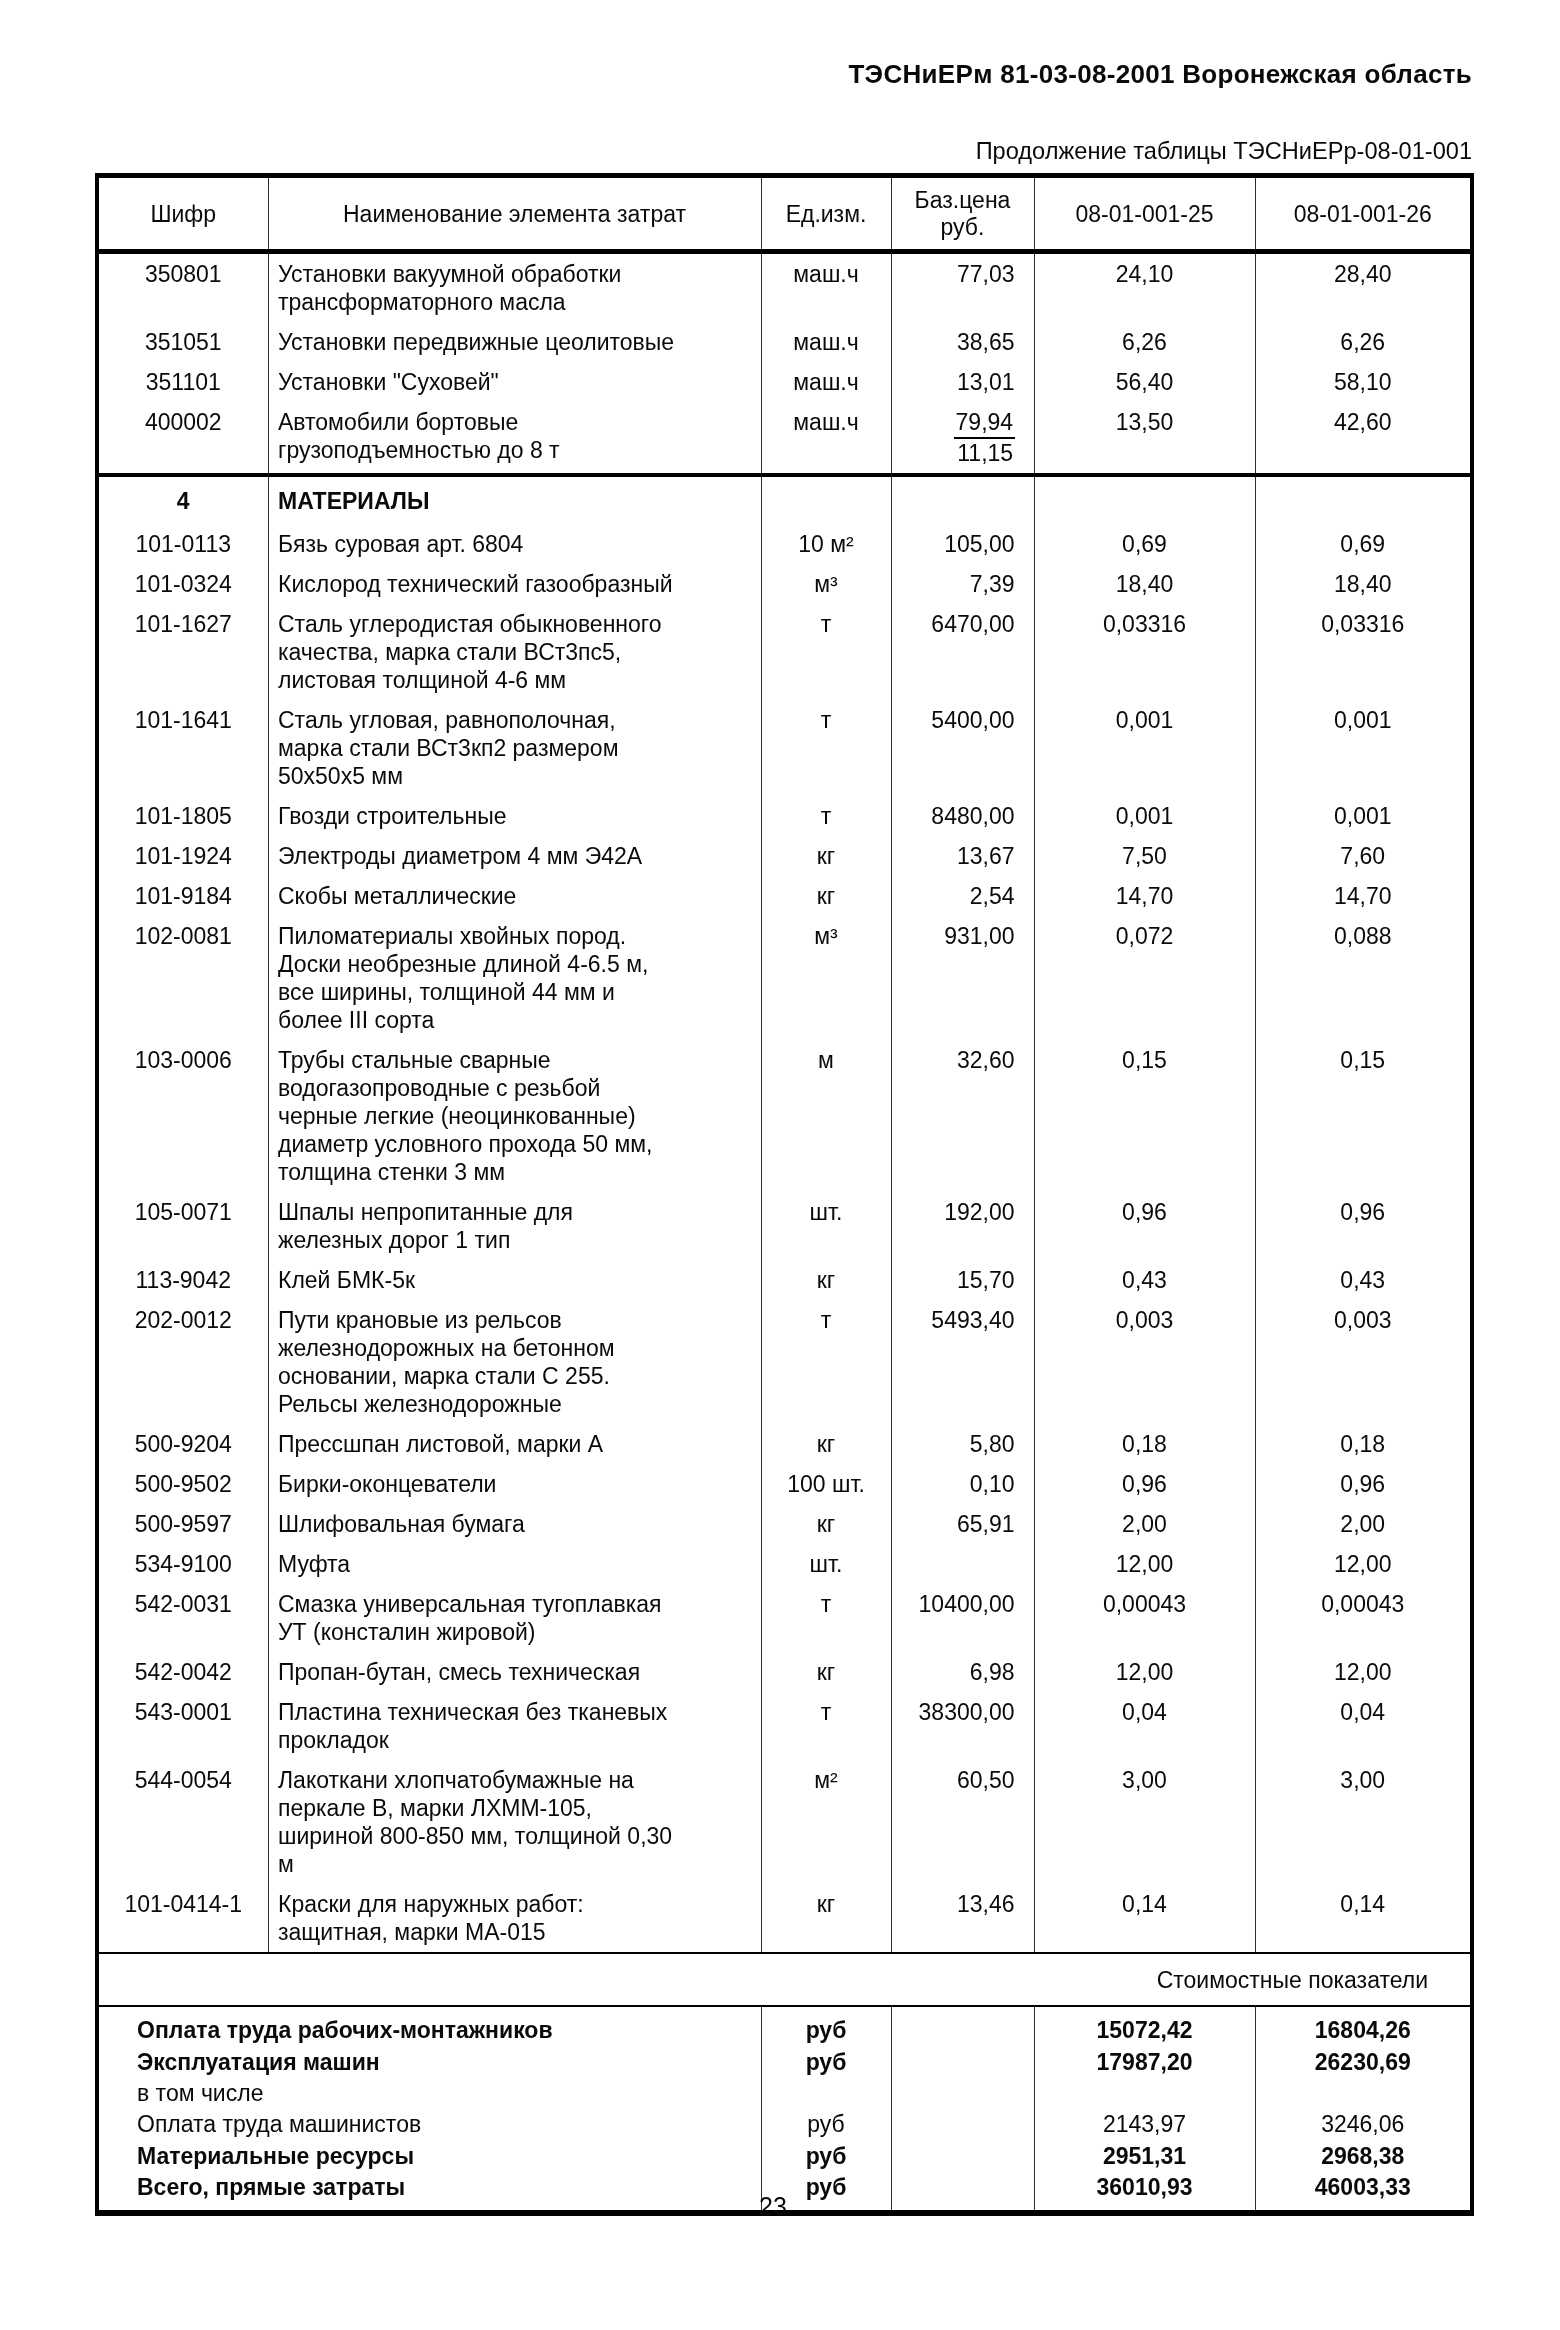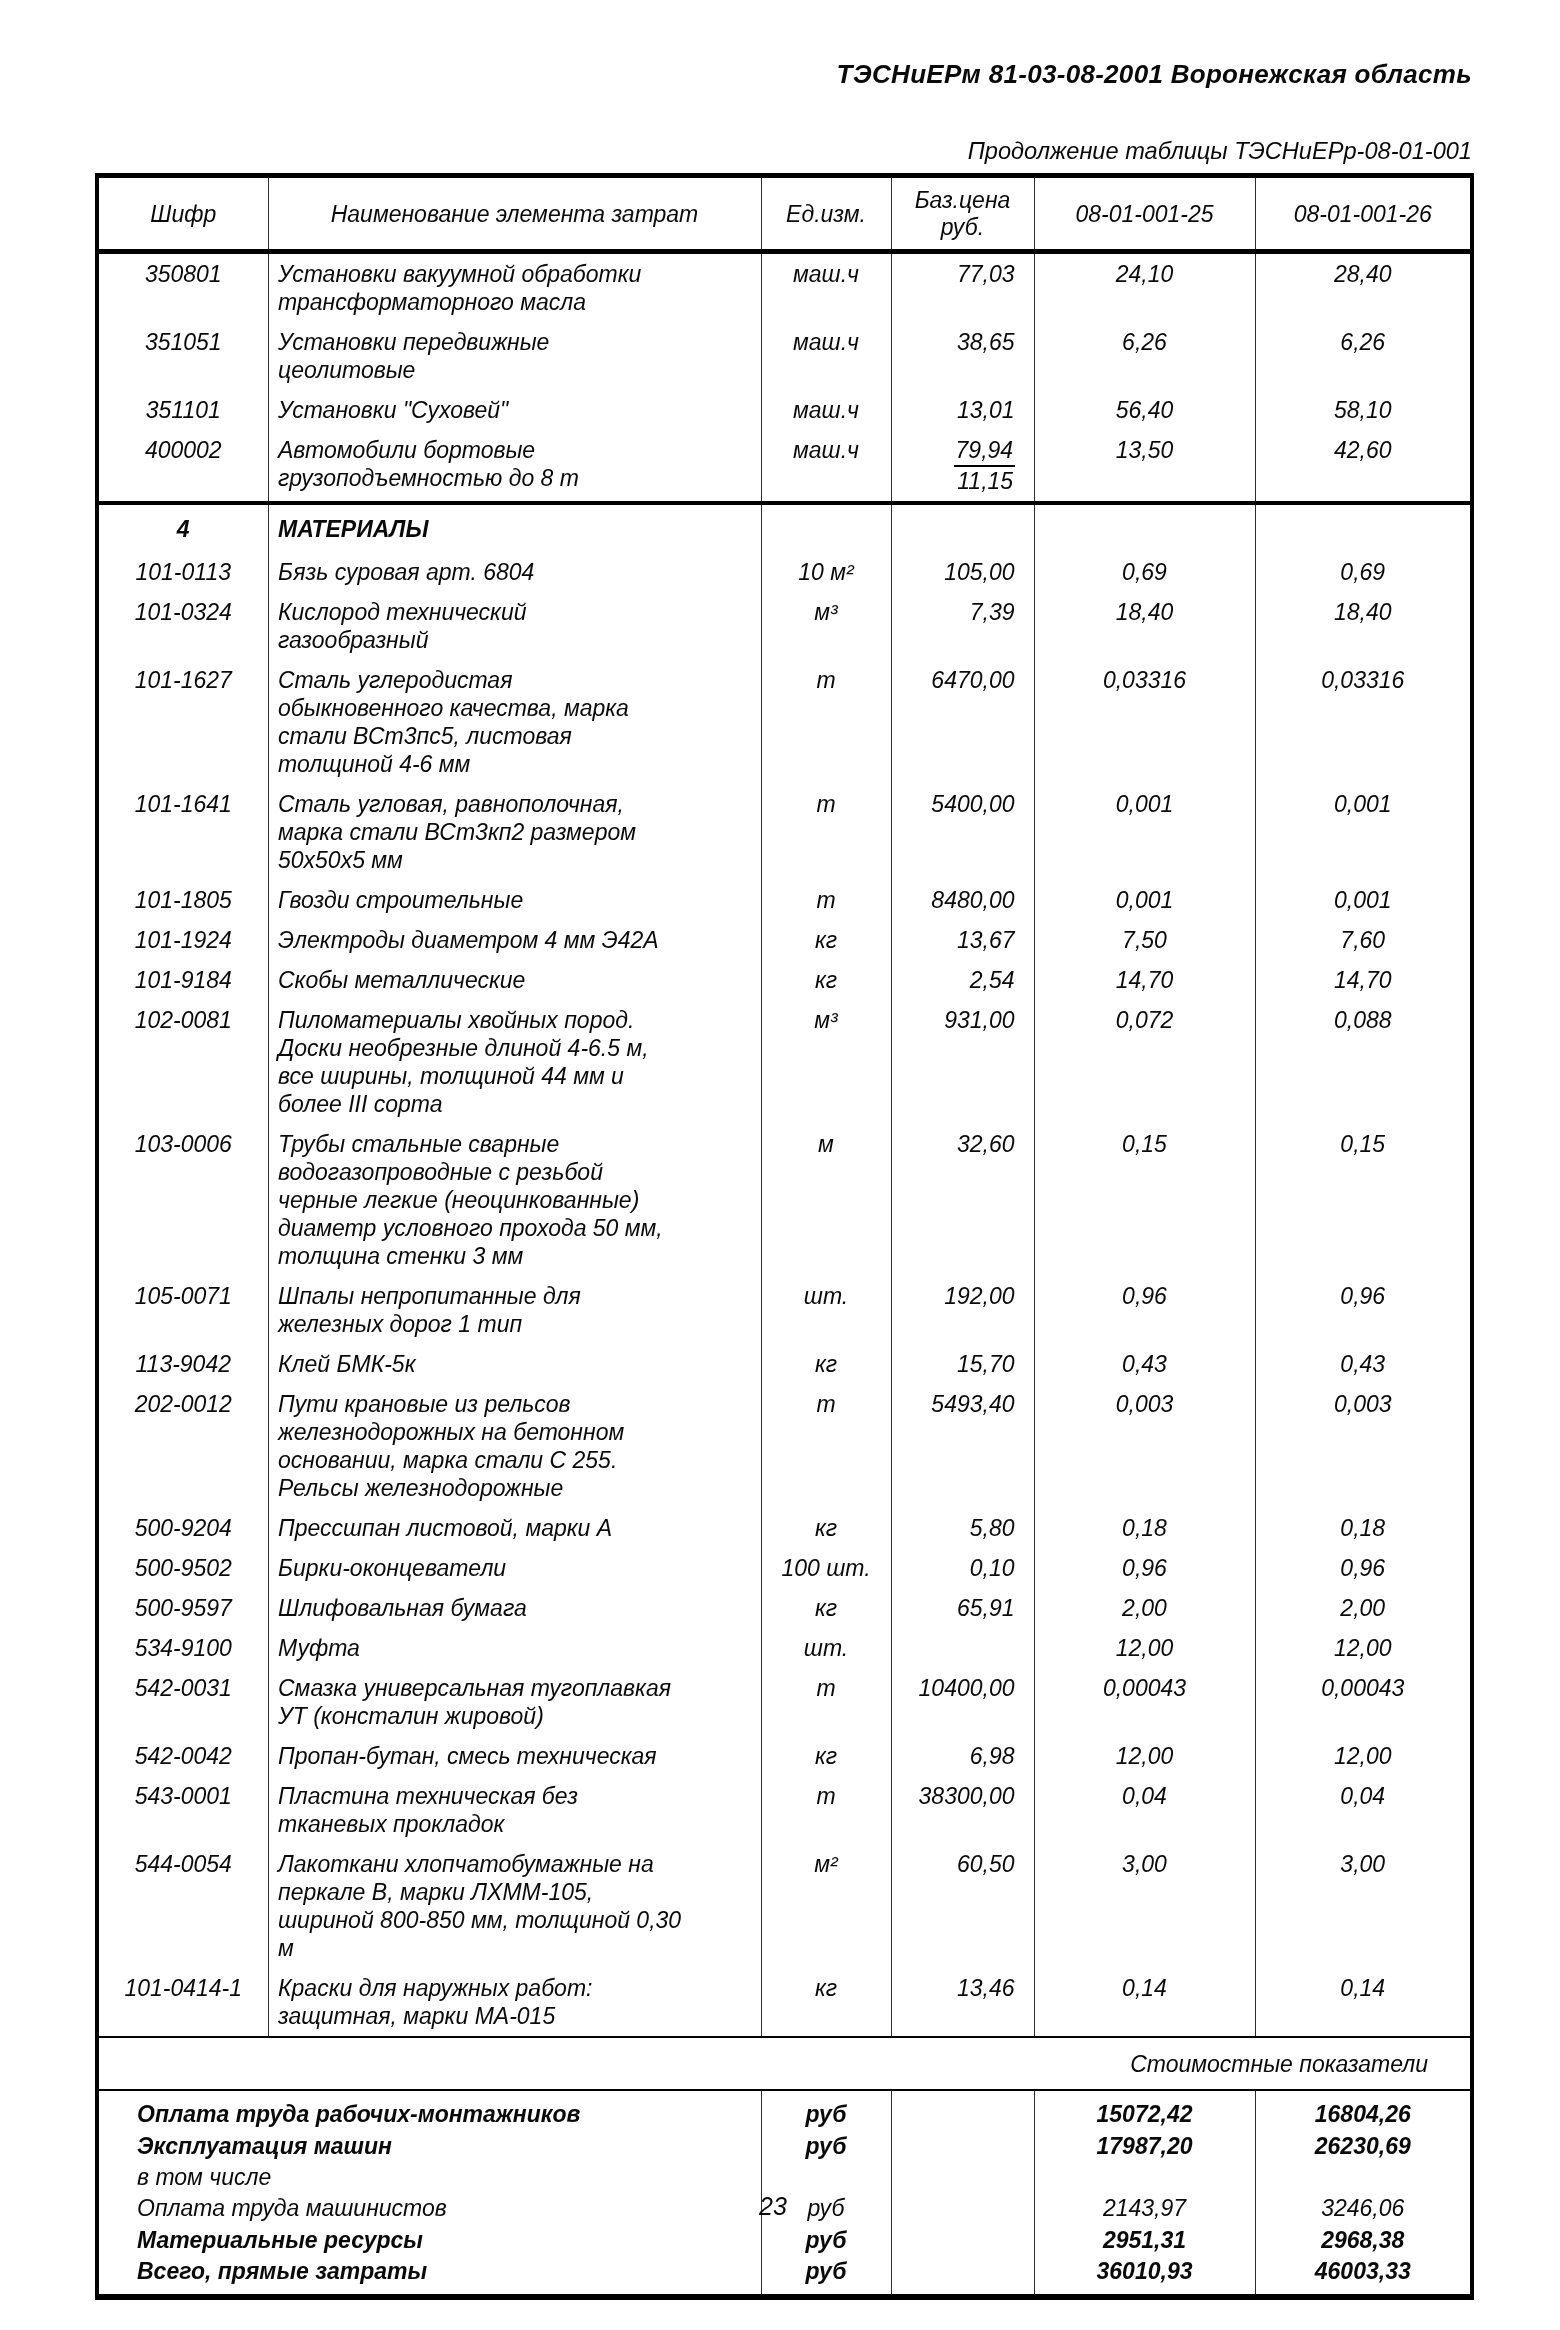--- a/index.html
+++ b/index.html
@@ -5,21 +5,20 @@
   * { box-sizing: border-box; }
   html, body { margin: 0; padding: 0; background: #ffffff; }
   .page {
     position: relative;
     width: 1560px;
     height: 2327px;
     background: #ffffff;
     font-family: "Liberation Sans", "DejaVu Sans", sans-serif;
     color: #0a0a0a;
     overflow: hidden;
-    font-style: italic;
   }
   .doc-title {
     position: absolute;
     top: 59px;
     right: 88px;
     font-size: 26px;
     font-weight: bold;
     letter-spacing: 0.3px;
     white-space: nowrap;
   }

